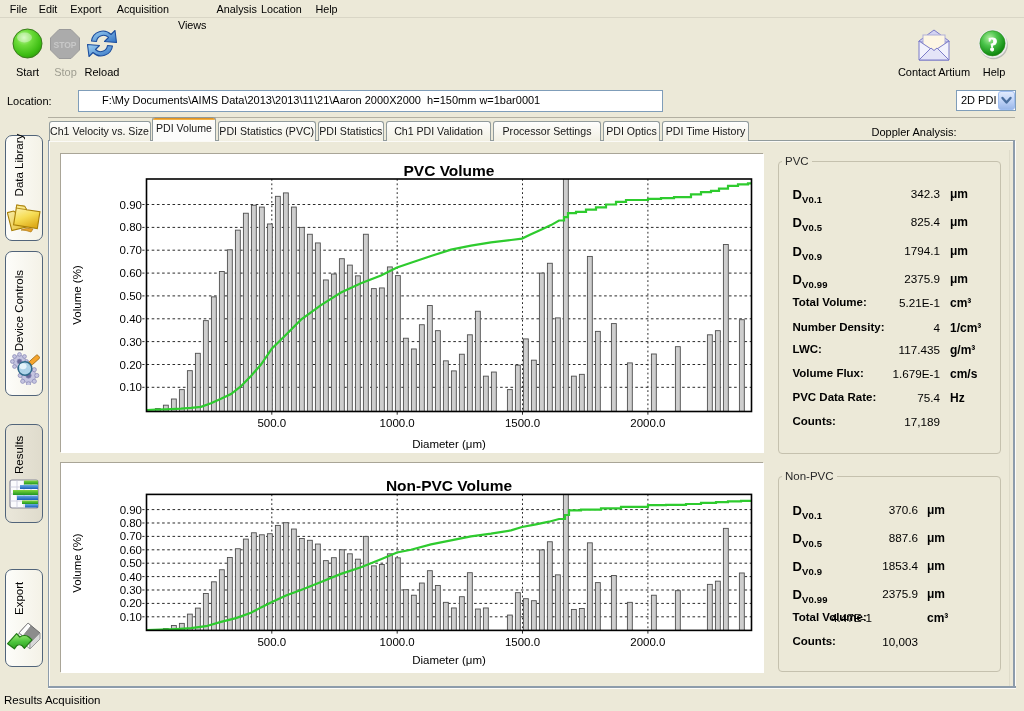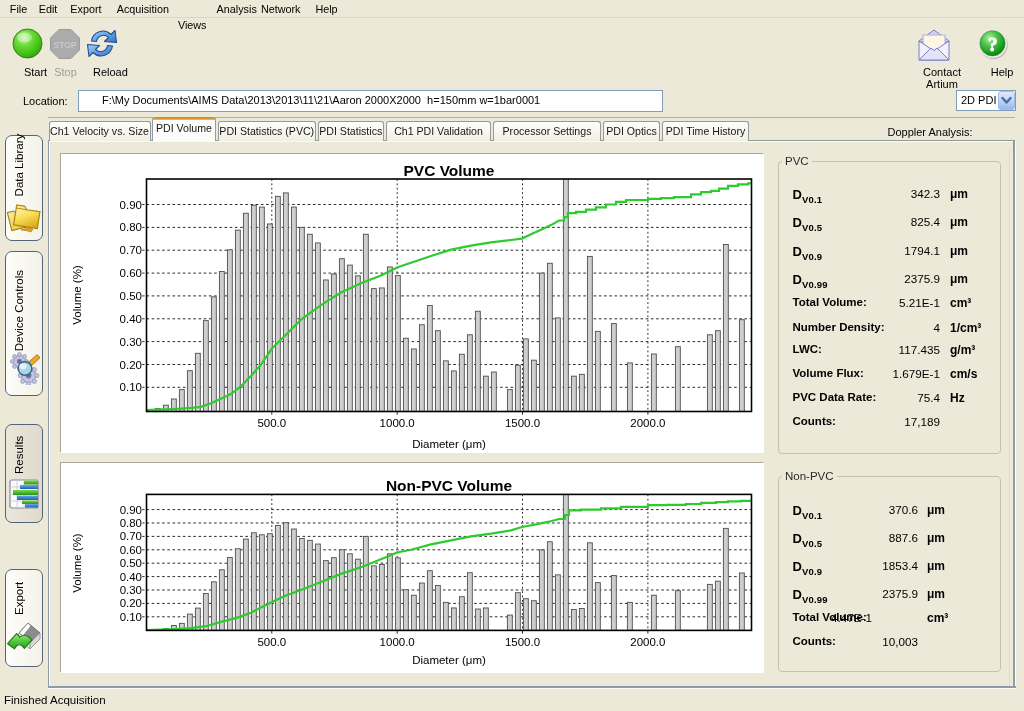--- a/index.html
+++ b/index.html
@@ -1,36 +1,36 @@
 <!DOCTYPE html>
 <html><head><meta charset="utf-8"><title>AIMS</title>
 <style>
 * { margin:0; padding:0; box-sizing:border-box; }
 body { width:1024px; height:711px; background:#ece9d8; font-family:"Liberation Sans", sans-serif; position:relative; overflow:hidden; }
 .abs { position:absolute; }
 .menu { font-size:10.8px; color:#000; }
-.lbl { font-size:11.5px; color:#000;padding-left:16px; }
+.lbl { font-size:11.5px; color:#000; }
 .sidetab { position:absolute; left:5px; width:37.5px; background:linear-gradient(to right,#fdfdfa,#f4f2e7); border:1.5px solid #51647a; border-radius:7px; }
 .sidetxt { position:absolute; left:13px; width:20px; text-align:center; font-size:11.5px; color:#000; writing-mode:vertical-rl; transform:rotate(180deg); white-space:nowrap; }
 .tab { position:absolute; top:121px; height:20px; background:linear-gradient(to bottom,#fefefd,#f1efe2); border:1px solid #919b9c; border-bottom:none; border-radius:3px 3px 0 0; font-size:10.6px; color:#161616; text-align:center; line-height:19px; white-space:nowrap; overflow:hidden; }
 .gb { position:absolute; left:778px; width:223px; border:1px solid #c5c1ae; border-radius:4px; }
 .gleg { position:absolute; font-size:11.5px; color:#2b2b2b; background:#ece9d8; padding:0 3px; }
 .grow-l { position:absolute; left:792.5px; font-size:11.5px; font-weight:bold; color:#000; white-space:nowrap; }
 .grow-v { position:absolute; font-size:11.7px; color:#000; text-align:right; width:120px; }
 .grow-u { position:absolute; font-size:12px; font-weight:bold; color:#000; }
 sub.d { font-size:9.5px; font-weight:bold; vertical-align:-4px; letter-spacing:0.2px; }
 </style></head><body>
 
 <div class="abs menu" style="left:9.8px;top:3px;">File</div>
 <div class="abs menu" style="left:38.7px;top:3px;">Edit</div>
 <div class="abs menu" style="left:70.3px;top:3px;">Export</div>
 <div class="abs menu" style="left:116.7px;top:3px;">Acquisition</div>
 <div class="abs menu" style="left:177.9px;top:19px;">Views</div>
 <div class="abs menu" style="left:216.6px;top:3px;">Analysis</div>
-<div class="abs menu" style="left:260.9px;top:3px;">Network</div>
+<div class="abs menu" style="left:260.9px;top:3px;">Location</div>
 <div class="abs menu" style="left:315.4px;top:3px;">Help</div>
 <div class="abs" style="left:0;top:17px;width:1024px;height:1px;background:#d9d6c6;"></div>
 <svg class="abs" style="left:12px;top:28px;" width="32" height="32" viewBox="0 0 32 32">
 <defs>
       <radialGradient id="gs" cx="38%" cy="30%" r="75%">
 <stop offset="0%" stop-color="#c6f7a8"></stop>
         <stop offset="35%" stop-color="#6fdd3c"></stop>
         <stop offset="80%" stop-color="#3cbc12"></stop>
         <stop offset="100%" stop-color="#2f9a0e"></stop>
       </radialGradient>
@@ -496,12 +496,12 @@
         </linearGradient>
       </defs>
 <g stroke-linejoin="round">
 <polygon points="22,2 34,12 24,22 13,12" fill="#8c8c8c" stroke="#6a6a6a" stroke-width="1"></polygon>
 <polygon points="13,12 24,22 24,28 12,17.5" fill="#f8f8f8" stroke="#9a9a9a" stroke-width="1"></polygon>
 <polygon points="34,12 24,22 24,28 34,18" fill="#d8d8d8" stroke="#9a9a9a" stroke-width="1"></polygon>
 <polygon points="22,2 13,12 17,15 25,5" fill="#fdfdfd" stroke="#8a8a8a" stroke-width="1"></polygon>
 </g>
 <path d="M1.5 16 L11 6.5 L14 10 C17 8 21 8.5 23 10.5 L26 13.5 L18 21.5 L15.5 18.5 C13 17 12 17.5 10.5 18.5 L8 21.5 Z" fill="url(#exg)" stroke="#207a14" stroke-width="1.2" stroke-linejoin="round" transform="translate(0,6) rotate(-3 14 14)"></path>
 </svg></div>
-<div class="abs" style="left:4px;top:694px;font-size:11.5px;color:#000;">Finished Acquisition</div>
+<div class="abs" style="left:4px;top:694px;font-size:11.5px;color:#000;">Results Acquisition</div>
 </body></html>

